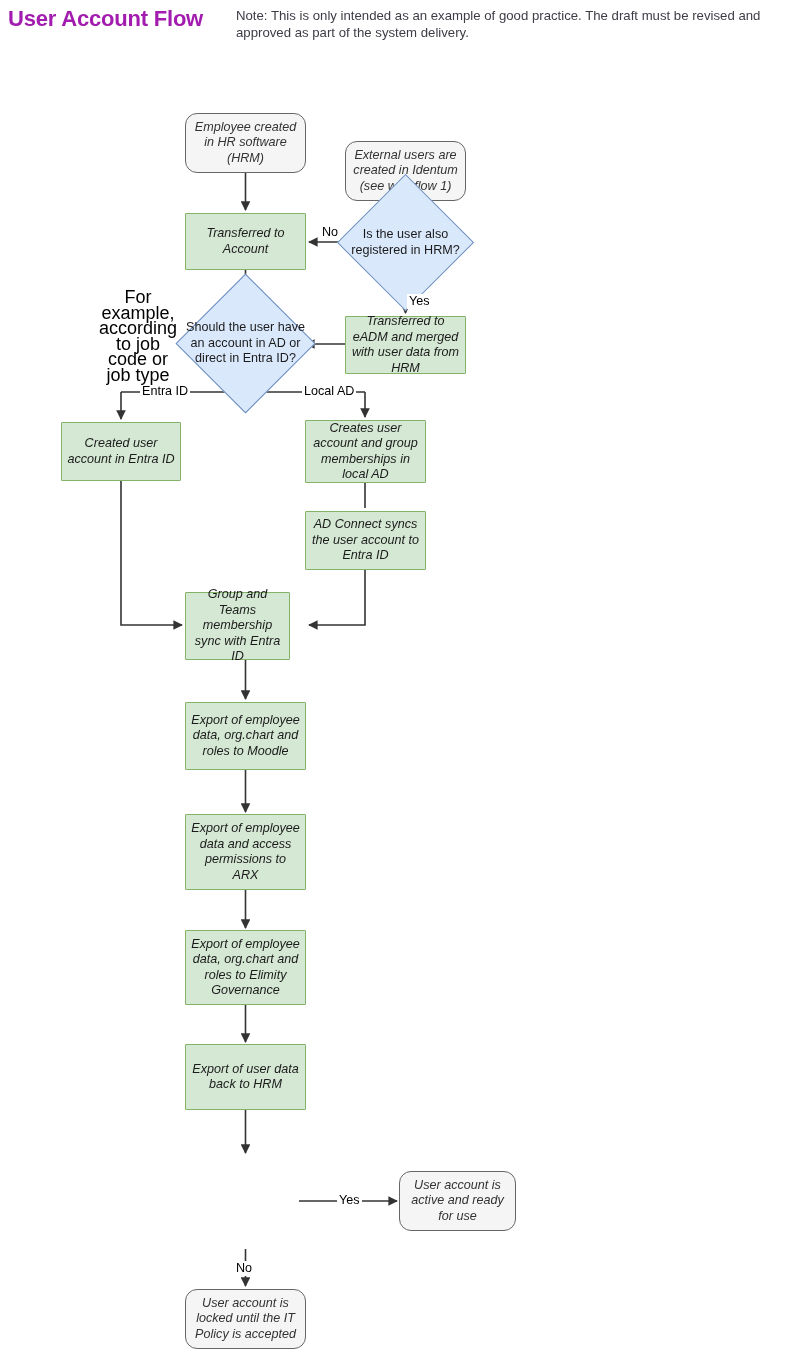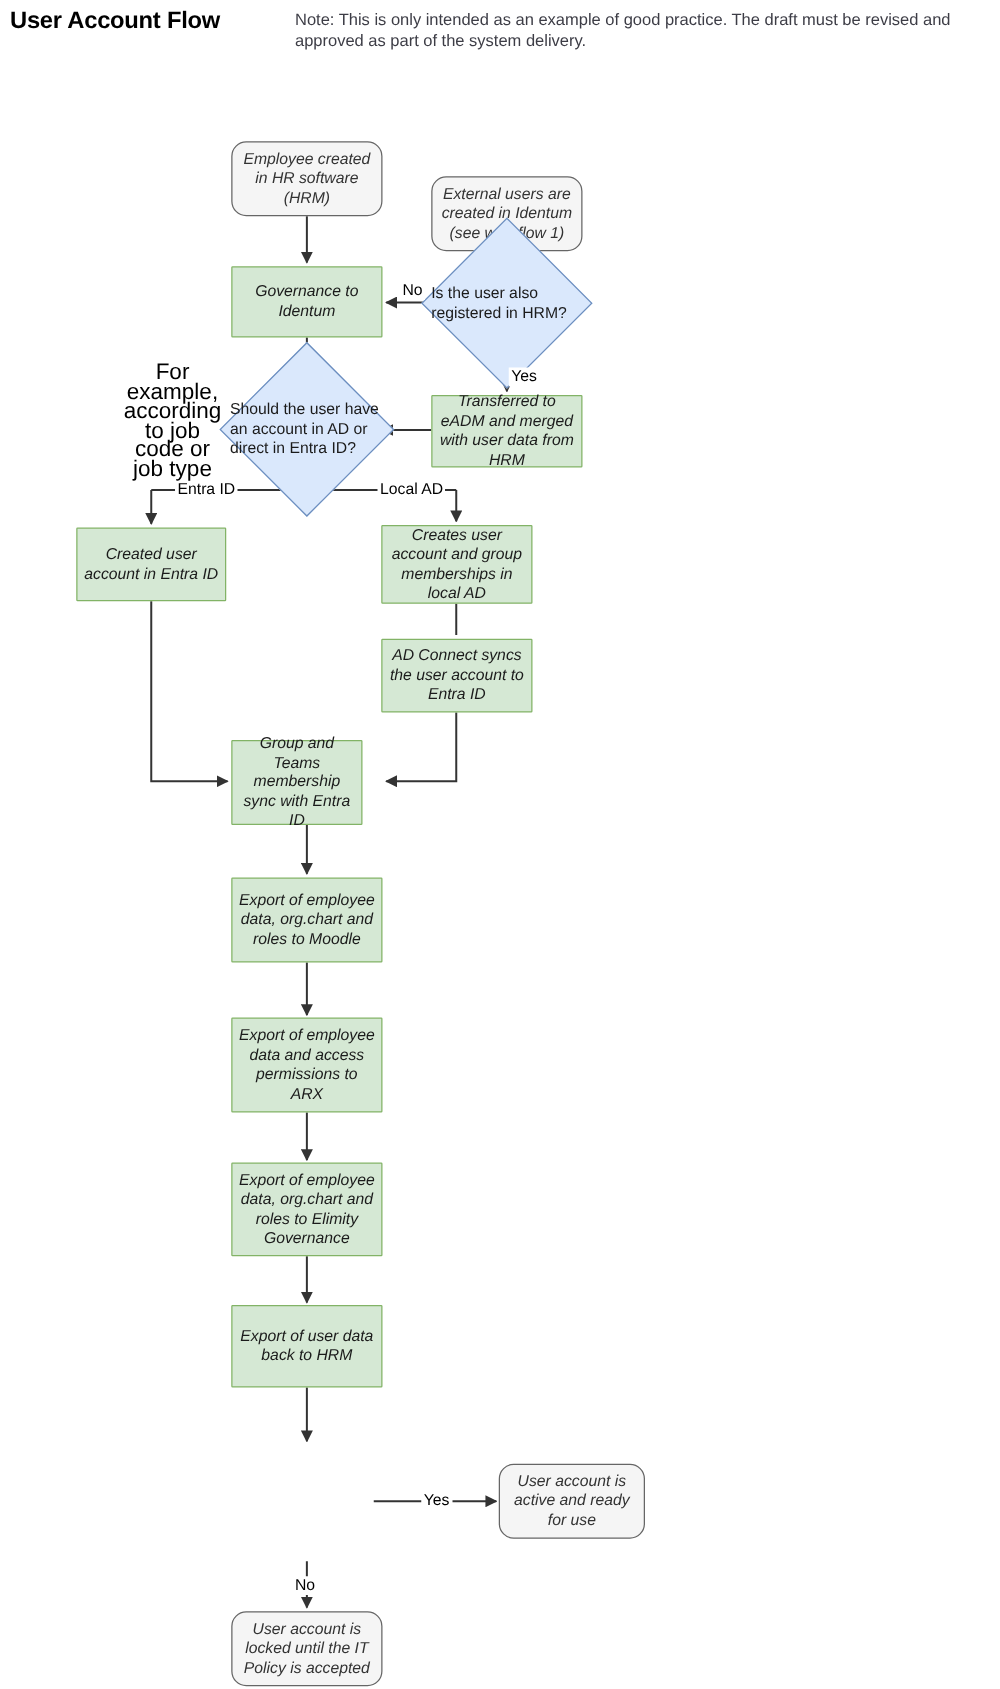--- a/index.html
+++ b/index.html
@@ -10,22 +10,22 @@
     color:#000000;
     overflow:hidden;
     position:relative;
   }
   #canvas{position:relative;width:800px;height:1351px;}
 
   
   #header{position:absolute;left:0;top:0;width:800px;height:60px;}
   #page-title{
     position:absolute;left:8px;top:6px;
-    font-size:19px;font-weight:bold;letter-spacing:-0.2px;
-    color:#000000;white-space:nowrap;
+    font-size:22px;font-weight:bold;letter-spacing:-0.2px;
+    color:#a21caf;white-space:nowrap;
   }
   #page-note{
     position:absolute;left:236px;top:7px;width:560px;
     font-size:13.2px;line-height:17px;color:#3d3d46;
   }
 
   
   #edges{position:absolute;left:0;top:0;width:800px;height:1351px;}
 
   
@@ -49,21 +49,21 @@
   .diamond-wrap{position:absolute;}
   .diamond-shape{
     position:absolute;left:0;top:0;width:100%;height:100%;
     background:#dae8fc;border:1.3px solid #6c8ebf;
     transform:rotate(45deg);
     box-sizing:border-box;
   }
   .diamond-label{
     position:absolute;left:-12px;top:0;width:calc(100% + 24px);height:100%;
     display:flex;align-items:center;justify-content:center;
-    text-align:left;font-size:12.6px;line-height:15.5px;color:#1b1b1b;
+    text-align:center;font-size:12.6px;line-height:15.5px;color:#1b1b1b;
   }
 
   .edge-label{
     position:absolute;
     font-size:12.6px;line-height:15px;color:#000;
     background:#ffffff;
     padding:0 2px;
     white-space:nowrap;
   }
   .note-text{
@@ -134,21 +134,21 @@
 
   <div class="node rounded" style="left:185px;top:113px;width:121px;height:60px;">
     <span>Employee created in HR software (HRM)</span>
   </div>
 
   <div class="node rounded" style="left:345px;top:113px;width:121px;height:60px;margin-top:28px;">
     <span>External users are created in Identum (see workflow 1)</span>
   </div>
 
   <div class="node process" style="left:185px;top:213px;width:121px;height:57px;">
-    <span>Governance to Identum</span>
+    <span>Transferred to Account</span>
   </div>
 
   <div class="diamond-wrap" style="left:357px;top:194px;width:97px;height:97px;">
     <div class="diamond-shape"></div>
     <div class="diamond-label">Is the user also registered in HRM?</div>
   </div>
 
   <div class="diamond-wrap" style="left:196px;top:294px;width:99px;height:99px;">
     <div class="diamond-shape"></div>
     <div class="diamond-label">Should the user have an account in AD or direct in Entra ID?</div>

